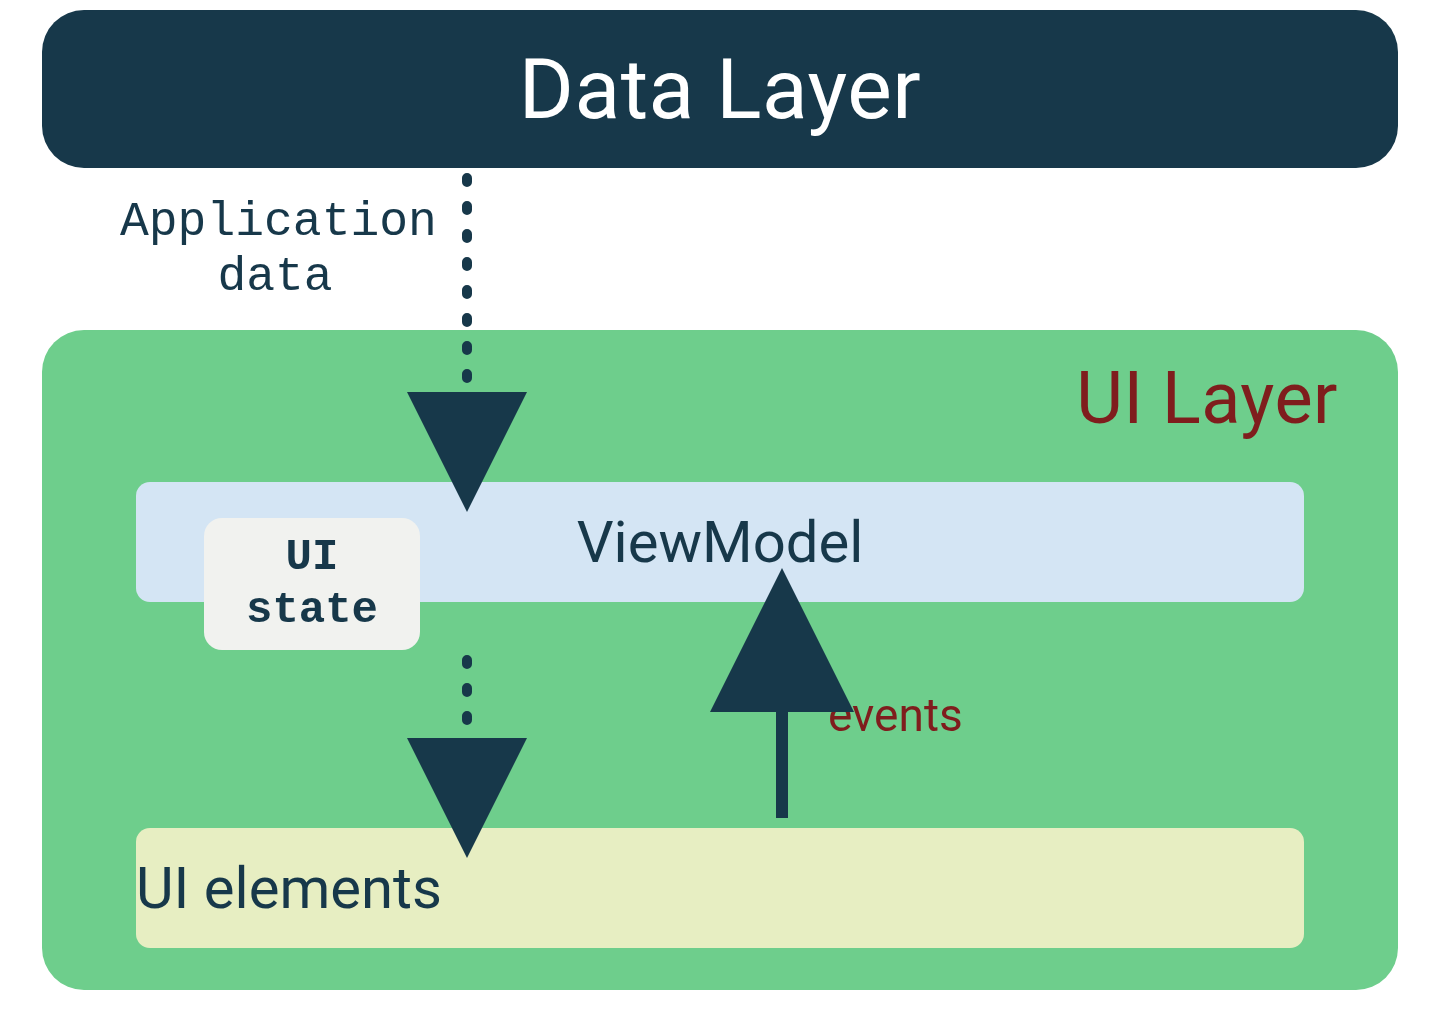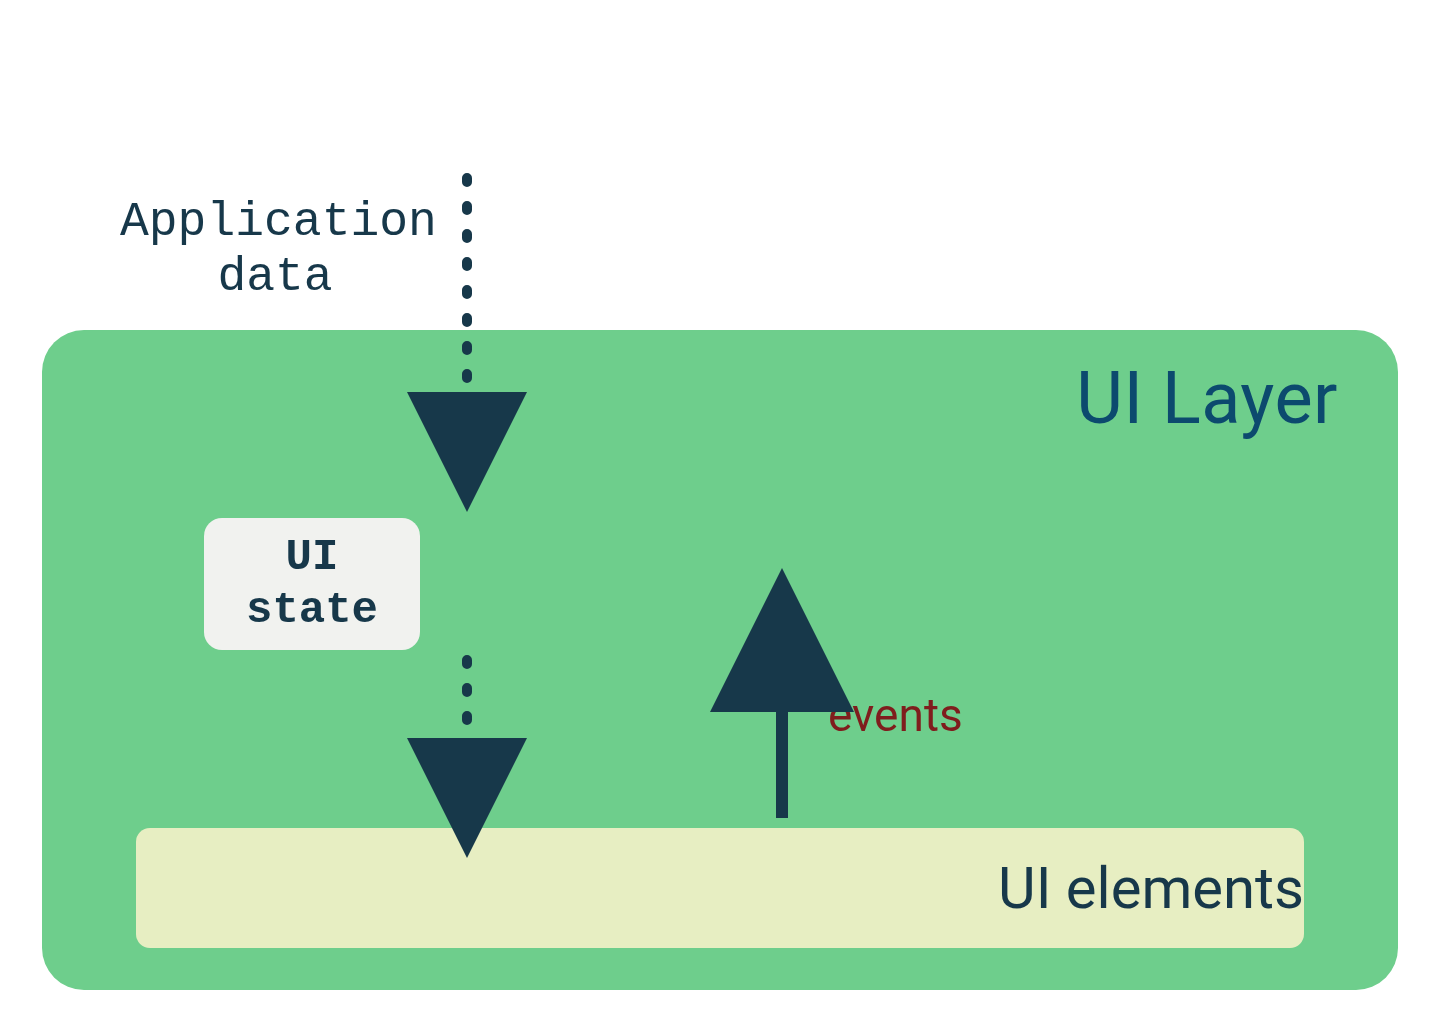--- a/index.html
+++ b/index.html
@@ -54,21 +54,21 @@
     top: 320px;
     width: 1356px;
     height: 660px;
     background: #6ece8c;
     border-radius: 42px;
   }
   .ui-layer-title {
     position: absolute;
     right: 60px;
     top: 26px;
-    color: #0c4a6e;
+    color: #7f1d1d;
     font-size: 72px;
     font-weight: 400;
     letter-spacing: 0.5px;
   }
   .viewmodel-box {
     position: absolute;
     left: 94px;
     top: 152px;
     width: 1168px;
     height: 120px;
@@ -107,21 +107,21 @@
   .ui-elements-box {
     position: absolute;
     left: 94px;
     top: 498px;
     width: 1168px;
     height: 120px;
     background: #e7eec2;
     border-radius: 14px;
     display: flex;
     align-items: center;
-    justify-content: flex-end;
+    justify-content: flex-start;
   }
   .ui-elements-label {
     color: #17384a;
     font-size: 58px;
     font-weight: 400;
   }
   .events-label {
     position: absolute;
     left: 786px;
     top: 358px;
@@ -135,27 +135,33 @@
     width: 1356px;
     height: 990px;
     pointer-events: none;
   }
 </style>
 </head>
 <body>
 
 <div class="canvas">
 
+  <div class="data-layer-box">
+    <span class="data-layer-label">Data Layer</span>
+  </div>
 
   <div class="app-data-label">Application
 data</div>
 
   <div class="ui-layer-box">
     <div class="ui-layer-title">UI Layer</div>
 
+    <div class="viewmodel-box">
+      <span class="viewmodel-label">ViewModel</span>
+    </div>
 
     <div class="ui-state-box">
       <span class="ui-state-label">UI
 state</span>
     </div>
 
     <div class="ui-elements-box">
       <span class="ui-elements-label">UI elements</span>
     </div>
 

